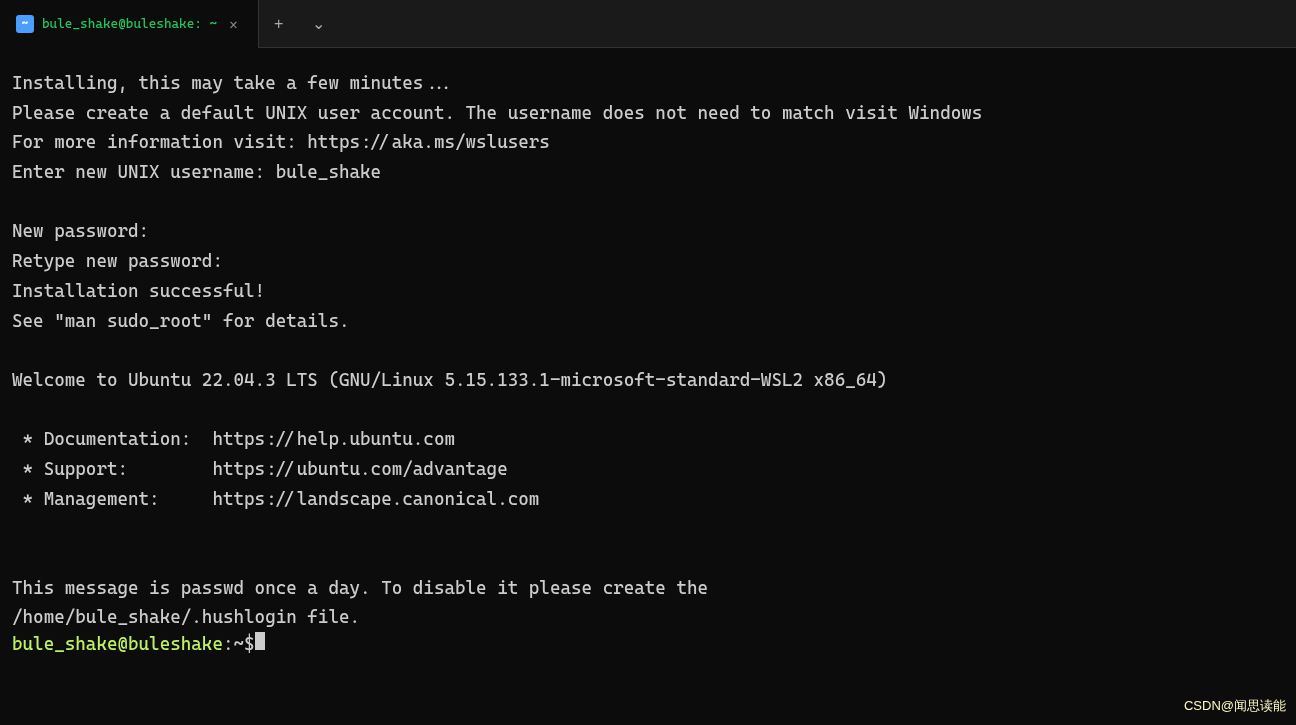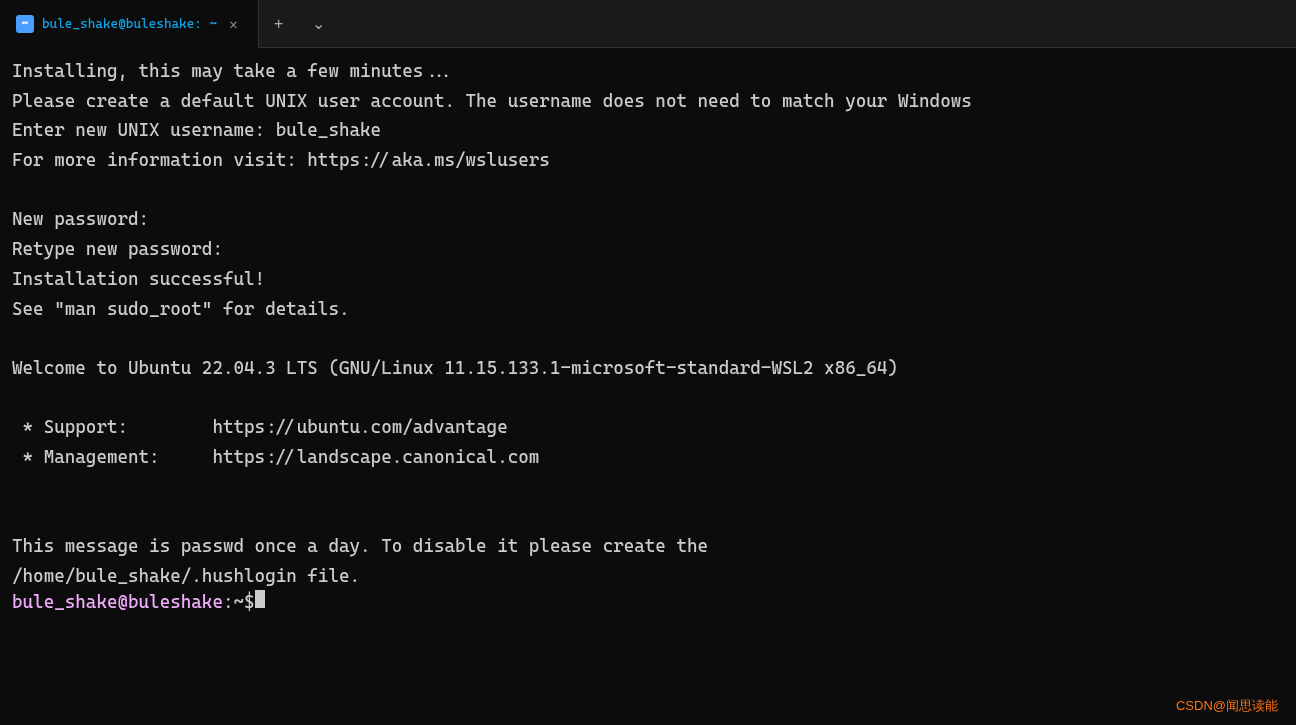--- a/index.html
+++ b/index.html
@@ -45,21 +45,21 @@
       display: flex;
       align-items: center;
       justify-content: center;
       font-size: 11px;
       color: white;
       font-weight: bold;
       flex-shrink: 0;
     }
 
     .tab-title {
-      color: #0ea5e9;
+      color: #22c55e;
       font-size: 13px;
       flex: 1;
     }
 
     .tab-close {
       color: #888;
       font-size: 14px;
       cursor: pointer;
       padding: 2px 4px;
       border-radius: 3px;
@@ -82,39 +82,39 @@
       cursor: pointer;
       background: transparent;
       border: none;
       outline: none;
     }
 
     .terminal-body {
       background: #0c0c0c;
       width: 1296px;
       height: calc(725px - 48px);
-      padding: 8px 12px;
+      padding: 20px 12px;
       overflow: hidden;
       position: relative;
     }
 
     .terminal-line {
       color: #cccccc;
       font-size: 18px;
       line-height: 1.65;
       white-space: pre;
       font-family: 'Cascadia Code', 'Courier New', Courier, monospace;
     }
 
     .terminal-line.empty {
       height: 1.65em;
     }
 
     .prompt-user {
-      color: #f0abfc;
+      color: #bef264;
       font-size: 18px;
       font-family: 'Cascadia Code', 'Courier New', Courier, monospace;
     }
 
     .prompt-symbol {
       color: #cccccc;
       font-size: 18px;
       font-family: 'Cascadia Code', 'Courier New', Courier, monospace;
     }
 
@@ -127,22 +127,22 @@
       animation: blink 1s step-end infinite;
     }
 
     @keyframes blink {
       50% { opacity: 0; }
     }
 
     .watermark {
       position: absolute;
       bottom: 10px;
-      right: 18px;
-      color: #f97316;
+      right: 10px;
+      color: #fef9c3;
       font-size: 13px;
       font-family: sans-serif;
     }
   </style>
 </head>
 <body>
 
 <div class="title-bar">
   <div class="tab">
     <div class="tab-icon">~</div>
@@ -151,31 +151,32 @@
   </div>
   <div class="tab-controls">
     <button class="tab-btn">+</button>
     <button class="tab-btn">⌄</button>
   </div>
 </div>
 
 <div class="terminal-body">
   <div id="terminal-lines">
       <div class="terminal-line">Installing, this may take a few minutes...</div>
-      <div class="terminal-line">Please create a default UNIX user account. The username does not need to match your Windows</div>
+      <div class="terminal-line">Please create a default UNIX user account. The username does not need to match visit Windows</div>
+      <div class="terminal-line">For more information visit: https://aka.ms/wslusers</div>
       <div class="terminal-line">Enter new UNIX username: bule_shake</div>
-      <div class="terminal-line">For more information visit: https://aka.ms/wslusers</div>
       <div class="terminal-line empty"> </div>
       <div class="terminal-line">New password:</div>
       <div class="terminal-line">Retype new password:</div>
       <div class="terminal-line">Installation successful!</div>
       <div class="terminal-line">See "man sudo_root" for details.</div>
       <div class="terminal-line empty"> </div>
-      <div class="terminal-line">Welcome to Ubuntu 22.04.3 LTS (GNU/Linux 11.15.133.1-microsoft-standard-WSL2 x86_64)</div>
+      <div class="terminal-line">Welcome to Ubuntu 22.04.3 LTS (GNU/Linux 5.15.133.1-microsoft-standard-WSL2 x86_64)</div>
       <div class="terminal-line empty"> </div>
+      <div class="terminal-line"> * Documentation:  https://help.ubuntu.com</div>
       <div class="terminal-line"> * Support:        https://ubuntu.com/advantage</div>
       <div class="terminal-line"> * Management:     https://landscape.canonical.com</div>
       <div class="terminal-line empty"> </div>
       <div class="terminal-line empty"> </div>
       <div class="terminal-line">This message is passwd once a day. To disable it please create the</div>
       <div class="terminal-line">/home/bule_shake/.hushlogin file.</div>
     </div>
   <div style="display:flex; align-items:baseline;">
     <span class="prompt-user">bule_shake@buleshake</span>
       <span class="prompt-symbol">:~</span>

